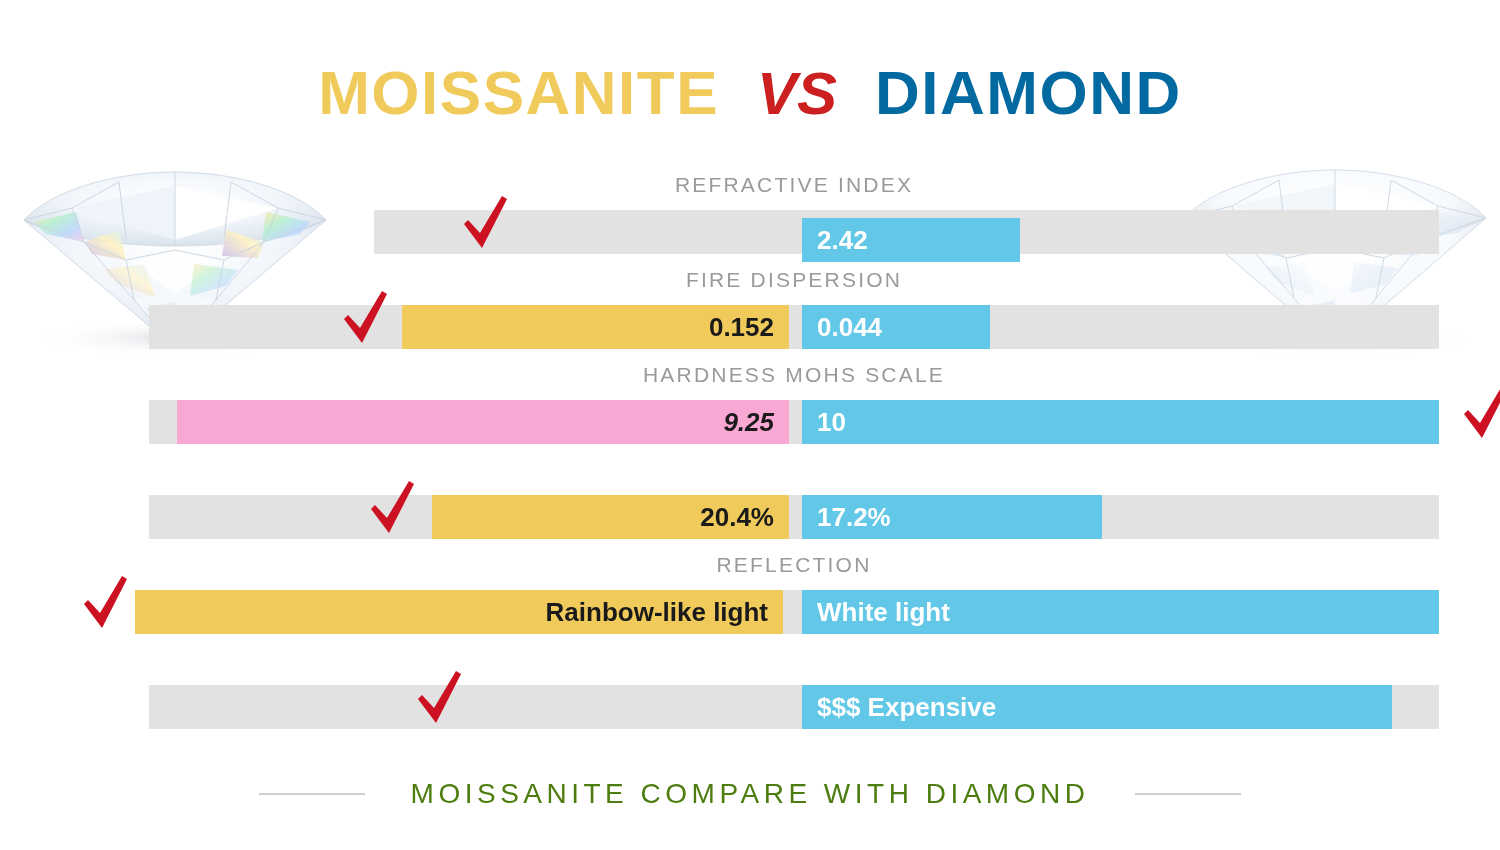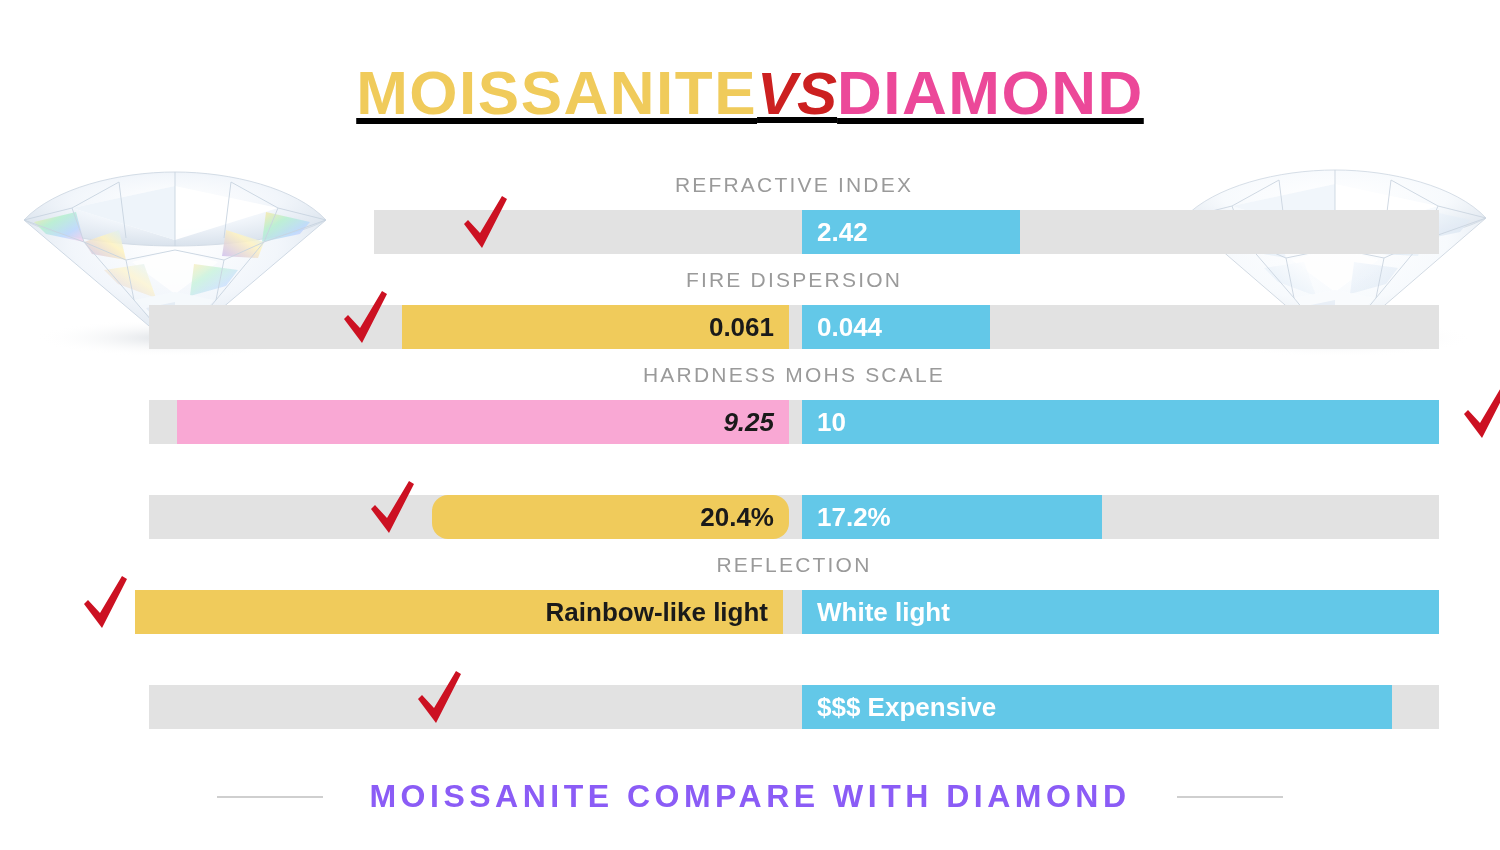--- a/index.html
+++ b/index.html
@@ -8,30 +8,30 @@
     background:#ffffff;
     font-family:"Liberation Sans", sans-serif;
     overflow:hidden;
     position:relative;
   }
 
   
   .title-bar{
     position:absolute; top:62px; left:0; width:1500px;
     display:flex; align-items:baseline; justify-content:center;
-    text-decoration:underline;
+    gap:38px;
   }
   .title-word{
     font-size:62px; font-weight:bold;
     letter-spacing:1.5px; line-height:1;
     white-space:nowrap;
   }
   .title-moiss{ color:#F0CB5B; }
   .title-vs{ color:#CC2020; font-size:60px; font-weight:bold; font-style:italic; letter-spacing:0; }
-  .title-diamond{ color:#ec4899; }
+  .title-diamond{ color:#0369a1; }
 
   
   .gem{
     position:absolute;
     pointer-events:none;
   }
   .gem-left{ left:14px; top:142px; width:322px; height:222px; }
   .gem-right{ left:1176px; top:142px; width:318px; height:222px; }
 
   
@@ -81,22 +81,22 @@
     width:46px; height:56px;
   }
 
   
   .footer{
     position:absolute; top:778px; left:0; width:1500px;
     display:flex; align-items:center; justify-content:center; gap:46px;
   }
   .footer-rule{ width:106px; height:2px; background:#cfcfcf; }
   .footer-text{
-    font-size:32px; color:#8b5cf6; letter-spacing:4.5px;
-    text-transform:uppercase; white-space:nowrap; font-weight:700;
+    font-size:28px; color:#4d7c0f; letter-spacing:4.5px;
+    text-transform:uppercase; white-space:nowrap; font-weight:400;
   }
 </style>
 </head>
 <body>
 
 <div class="title-bar">
   <span class="title-word title-moiss">MOISSANITE</span>
   <span class="title-word title-vs">VS</span>
   <span class="title-word title-diamond">DIAMOND</span>
 </div>
@@ -203,32 +203,32 @@
       <path d="M68 98 L110 116 L159 106 L208 116 L248 98"></path>
       <path d="M110 116 L118 156 M208 116 L200 156"></path>
     </g>
   </svg>
 </div>
 
 <div class="rows" id="rows-root">
     <div class="row">
       <div class="cat-label">REFRACTIVE INDEX</div>
       <div class="track" style="left: 330px; width: 1065px; background: rgb(226, 226, 226);"></div>
-      <div class="bar bar-right" style="left: 758px; width: 218px; background: rgb(99, 200, 232);">
+      <div class="bar bar-right" style="left: 758px; width: 218px; background: rgb(99, 200, 232); margin-top: 8px;">
         <span class="bar-value">2.42</span>
       </div>
       <div class="check" style="left: 418px;"><svg viewBox="0 0 46 56" width="46" height="56">
           <path d="M2 28 L6 24 L18 37 L40 0 L45 3 L20 52 Z" fill="#CC1122"></path>
         </svg></div>
     </div>
     <div class="row">
       <div class="cat-label">FIRE DISPERSION</div>
       <div class="track" style="left: 105px; width: 1290px; background: rgb(226, 226, 226);"></div>
       <div class="bar bar-left" style="left: 358px; width: 387px; background: rgb(240, 203, 91);">
-        <span class="bar-value">0.061</span>
+        <span class="bar-value">0.152</span>
       </div>
       <div class="bar bar-right" style="left: 758px; width: 188px; background: rgb(99, 200, 232);">
         <span class="bar-value">0.044</span>
       </div>
       <div class="check" style="left: 298px;"><svg viewBox="0 0 46 56" width="46" height="56">
           <path d="M2 28 L6 24 L18 37 L40 0 L45 3 L20 52 Z" fill="#CC1122"></path>
         </svg></div>
     </div>
     <div class="row">
       <div class="cat-label">HARDNESS MOHS SCALE</div>
@@ -238,21 +238,21 @@
       </div>
       <div class="bar bar-right" style="left: 758px; width: 637px; background: rgb(99, 200, 232);">
         <span class="bar-value">10</span>
       </div>
       <div class="check" style="left: 1418px;"><svg viewBox="0 0 46 56" width="46" height="56">
           <path d="M2 28 L6 24 L18 37 L40 0 L45 3 L20 52 Z" fill="#CC1122"></path>
         </svg></div>
     </div>
     <div class="row">
       <div class="track" style="left: 105px; width: 1290px; background: rgb(226, 226, 226);"></div>
-      <div class="bar bar-left" style="left: 388px; width: 357px; background: rgb(240, 203, 91); border-radius: 16px;">
+      <div class="bar bar-left" style="left: 388px; width: 357px; background: rgb(240, 203, 91);">
         <span class="bar-value">20.4%</span>
       </div>
       <div class="bar bar-right" style="left: 758px; width: 300px; background: rgb(99, 200, 232);">
         <span class="bar-value">17.2%</span>
       </div>
       <div class="check" style="left: 325px;"><svg viewBox="0 0 46 56" width="46" height="56">
           <path d="M2 28 L6 24 L18 37 L40 0 L45 3 L20 52 Z" fill="#CC1122"></path>
         </svg></div>
     </div>
     <div class="row">

